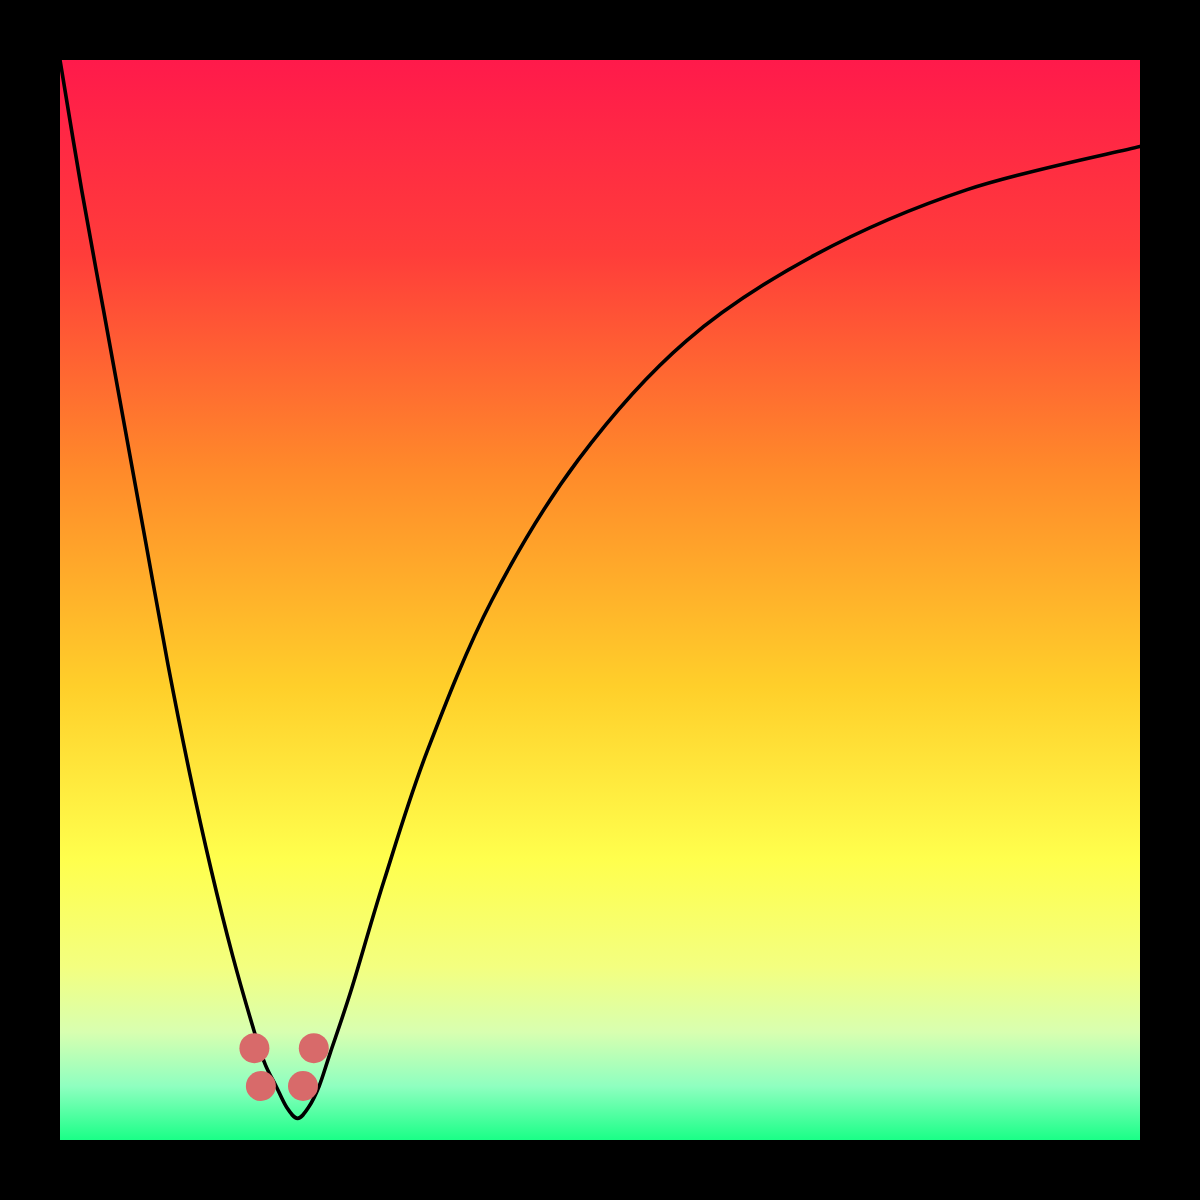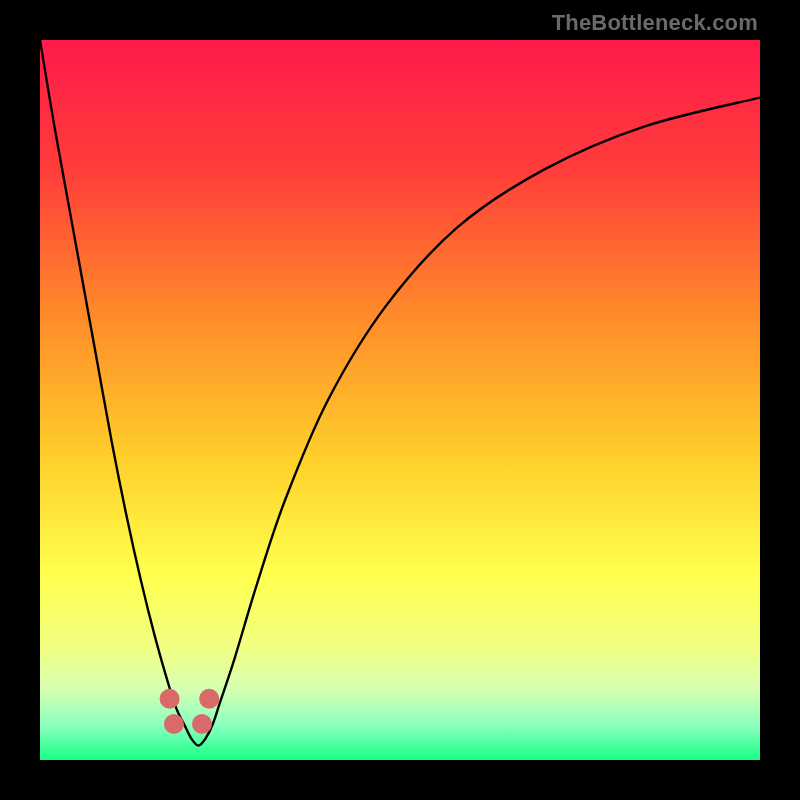--- a/index.html
+++ b/index.html
@@ -73,14 +73,13 @@
       <path id="curve-path" fill="none" stroke="#000" stroke-width="2.4" stroke-linecap="round" stroke-linejoin="round" d="M 0.00 0.00 C 2.40 14.40 9.60 58.80 14.40 86.40 C 19.20 114.00 24.00 139.20 28.80 165.60 C 33.60 192.00 38.40 218.40 43.20 244.80 C 48.00 271.20 52.80 297.60 57.60 324.00 C 62.40 350.40 67.20 378.00 72.00 403.20 C 76.80 428.40 81.60 452.40 86.40 475.20 C 91.20 498.00 96.00 519.60 100.80 540.00 C 105.60 560.40 110.40 579.60 115.20 597.60 C 120.00 615.60 126.00 636.00 129.60 648.00 C 133.20 660.00 134.40 663.60 136.80 669.60 C 139.20 675.60 141.60 679.20 144.00 684.00 C 146.40 688.80 148.80 694.80 151.20 698.40 C 153.60 702.00 156.00 705.60 158.40 705.60 C 160.80 705.60 163.20 702.00 165.60 698.40 C 168.00 694.80 170.40 690.00 172.80 684.00 C 175.20 678.00 176.40 673.20 180.00 662.40 C 183.60 651.60 188.40 638.40 194.40 619.20 C 200.40 600.00 207.60 573.60 216.00 547.20 C 224.40 520.80 232.80 492.00 244.80 460.80 C 256.80 429.60 271.20 392.40 288.00 360.00 C 304.80 327.60 324.00 295.20 345.60 266.40 C 367.20 237.60 391.20 210.00 417.60 187.20 C 444.00 164.40 472.80 146.40 504.00 129.60 C 535.20 112.80 568.80 98.40 604.80 86.40 C 640.80 74.40 700.80 62.40 720.00 57.60 "></path>
       <g id="marker-group">
           <circle cx="129.60" cy="658.80" r="10" fill="#d86a6a"></circle>
           <circle cx="133.92" cy="684.00" r="10" fill="#d86a6a"></circle>
           <circle cx="162.00" cy="684.00" r="10" fill="#d86a6a"></circle>
           <circle cx="169.20" cy="658.80" r="10" fill="#d86a6a"></circle>
         </g>
     </svg>
   </div>
 
-  <div class="watermark">TheBottleneck.com</div>
 </div>
 
 </body></html>

